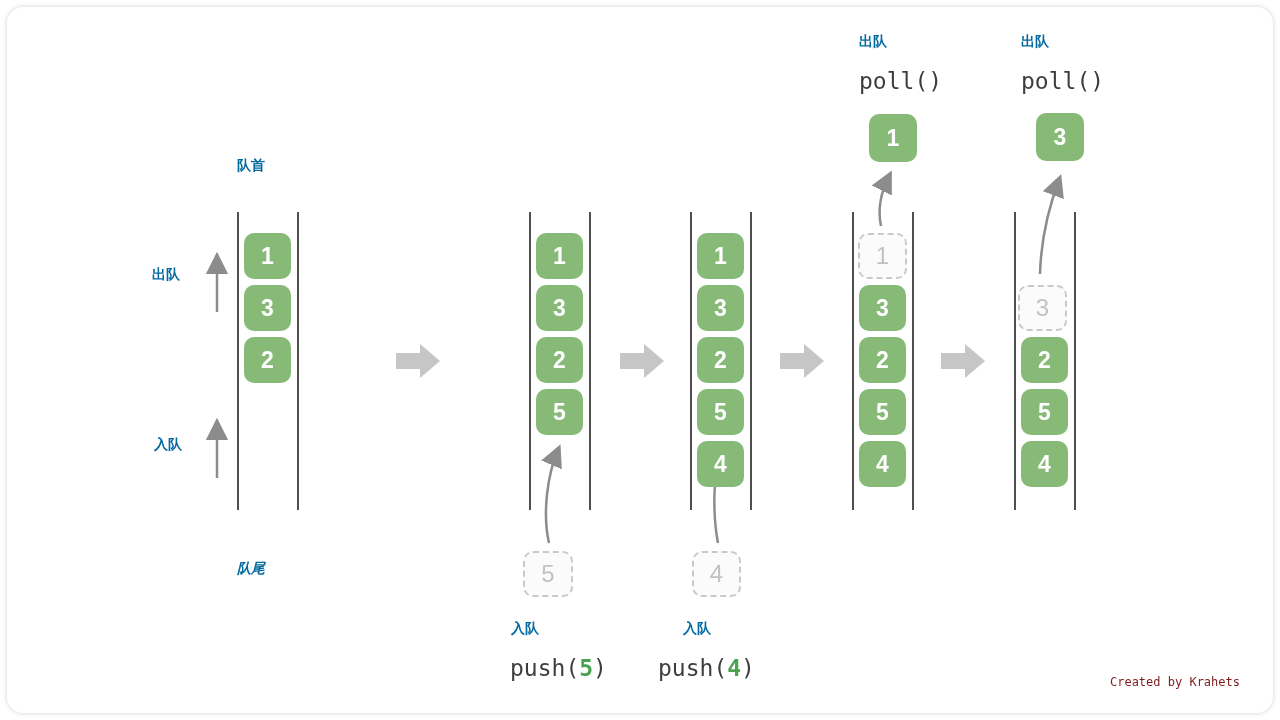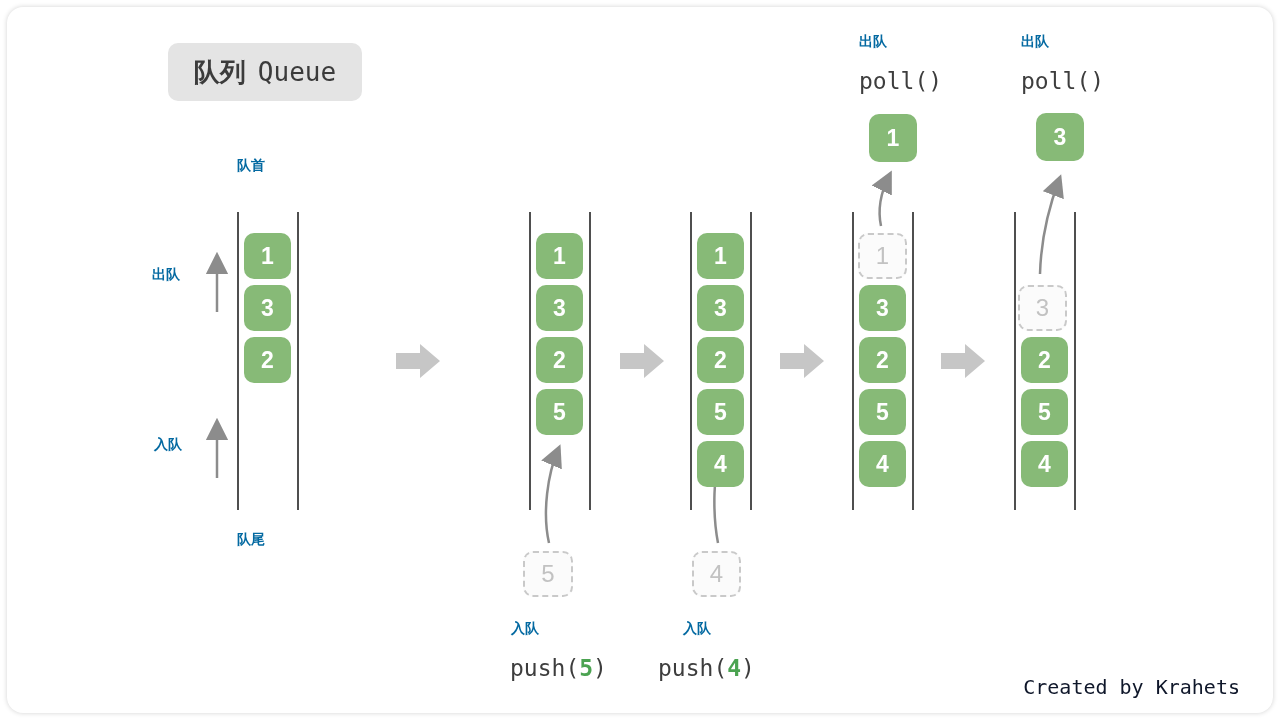--- a/index.html
+++ b/index.html
@@ -36,34 +36,30 @@
   }
   .box.float { width:48px; height:48px; }
   .box.dashed {
     background:#fbfbfb; border:2px dashed #c9c9c9; color:#c2c2c2;
     font-weight:normal; font-size:24px;
   }
   #arrow-layer { position:absolute; left:0; top:0; width:1280px; height:720px; }
   .watermark {
     position:absolute; right:40px; top:675px;
     font-family:"DejaVu Sans Mono","Liberation Mono",monospace;
-    font-size:20px; color:#0f172a;
+    font-size:12px; color:#7f1d1d;
   }
   .center { text-align:left; }
 </style>
 </head>
 <body>
 
 <div id="canvas">
   <div class="card"></div>
 
-  <div class="badge">
-    <span class="badge-zh">队列</span>
-    <span class="badge-en">Queue</span>
-  </div>
 
   <svg id="arrow-layer">
     <defs>
       <marker id="ah" markerWidth="9" markerHeight="9" refX="6.5" refY="4.5" orient="auto">
         <path d="M0,0 L9,4.5 L0,9 Z" fill="#8c8c8c"></path>
       </marker>
     </defs>
 
     <path d="M 217 312 L 217 258" stroke="#8c8c8c" stroke-width="2.5" fill="none" marker-end="url(#ah)"></path>
     <path d="M 217 478 L 217 424" stroke="#8c8c8c" stroke-width="2.5" fill="none" marker-end="url(#ah)"></path>
@@ -74,21 +70,21 @@
     <path d="M 881 226 C 877 207 882 190 889 176" stroke="#8c8c8c" stroke-width="2.5" fill="none" marker-end="url(#ah)"></path>
     <path d="M 1040 274 C 1041 238 1050 204 1059 180" stroke="#8c8c8c" stroke-width="2.5" fill="none" marker-end="url(#ah)"></path>
 
     <polygon points="396,353 420,353 420,344 440,361 420,378 420,369 396,369" fill="#c6c6c6"></polygon>
     <polygon points="620,353 644,353 644,344 664,361 644,378 644,369 620,369" fill="#c6c6c6"></polygon>
     <polygon points="780,353 804,353 804,344 824,361 804,378 804,369 780,369" fill="#c6c6c6"></polygon>
     <polygon points="941,353 965,353 965,344 985,361 965,378 965,369 941,369" fill="#c6c6c6"></polygon>
   </svg>
 
   <div class="cjk center" style="left:237px; top:157px; width:62px;">队首</div>
-  <div class="cjk center" style="left:237px; top:531px; width:62px;">队尾</div>
+  <div class="cjk center" style="left:237px; top:560px; width:62px;font-style:italic;">队尾</div>
   <div class="cjk" style="left:152px; top:266px;">出队</div>
   <div class="cjk" style="left:154px; top:436px;">入队</div>
 
   <div>
     <div class="vline" style="left:237px;"></div>
     <div class="vline" style="left:297px;"></div>
     <div class="box" style="left:244px; top:233px;">1</div>
     <div class="box" style="left:244px; top:285px;">3</div>
     <div class="box" style="left:244px; top:337px;">2</div>
   </div>

